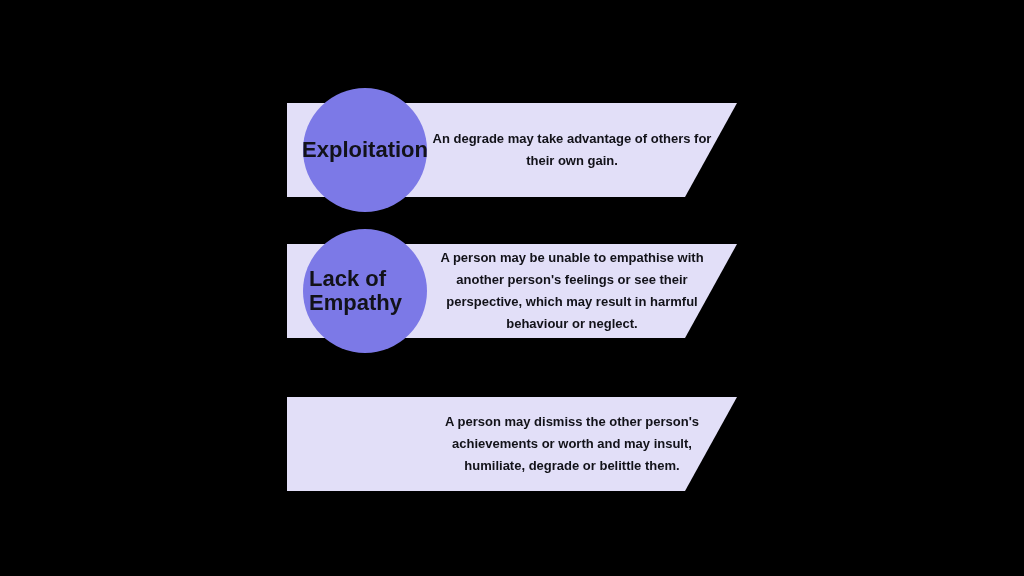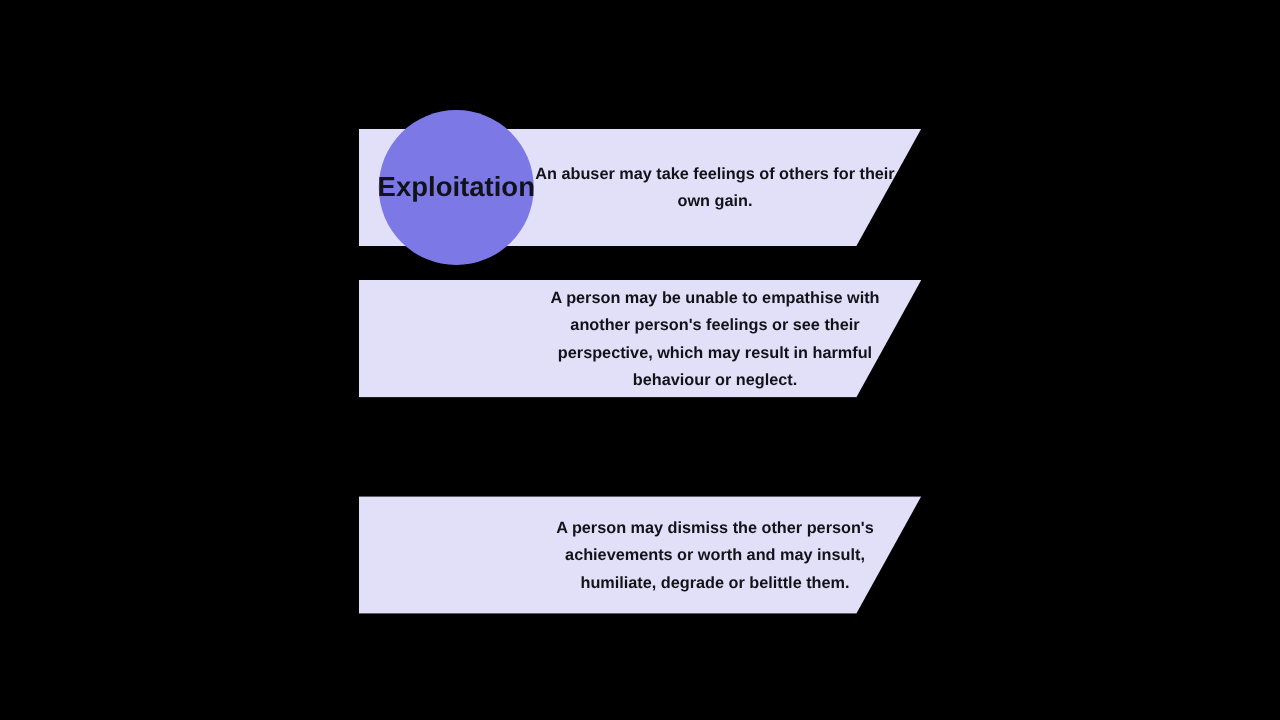--- a/index.html
+++ b/index.html
@@ -23,21 +23,21 @@
     height: 576px;
     background: var(--background);
   }
   .row {
     position: absolute;
     left: 287px;
     width: 450px;
     height: 94px;
   }
   .row.r0 { top: 103px; }
-  .row.r1 { top: 224px; }
+  .row.r1 { top: 244px; }
   .row.r2 { top: 397px; }
   .banner {
     position: absolute;
     inset: 0;
     background: var(--banner);
     
     clip-path: polygon(0 0, 100% 0, calc(100% - 52px) 100%, 0 100%);
   }
   .desc-wrap {
     position: absolute;
@@ -81,33 +81,36 @@
   }
 </style>
 </head>
 <body>
 
 <div class="canvas">
 
   <section class="row r0">
     <div class="banner">
       <div class="desc-wrap">
-        <p class="desc">An abuser may take feelings of others for their own gain.</p>
+        <p class="desc">An degrade may take advantage of others for their own gain.</p>
       </div>
     </div>
     <div class="circle">
       <span class="title">Exploitation</span>
     </div>
   </section>
 
   <section class="row r1">
     <div class="banner">
       <div class="desc-wrap">
         <p class="desc">A person may be unable to empathise with another person's feelings or see their perspective, which may result in harmful behaviour or neglect.</p>
       </div>
+    </div>
+    <div class="circle">
+      <span class="title">Lack of Empathy</span>
     </div>
   </section>
 
   <section class="row r2">
     <div class="banner">
       <div class="desc-wrap">
         <p class="desc">A person may dismiss the other person's achievements or worth and may insult, humiliate, degrade or belittle them.</p>
       </div>
     </div>
   </section>

